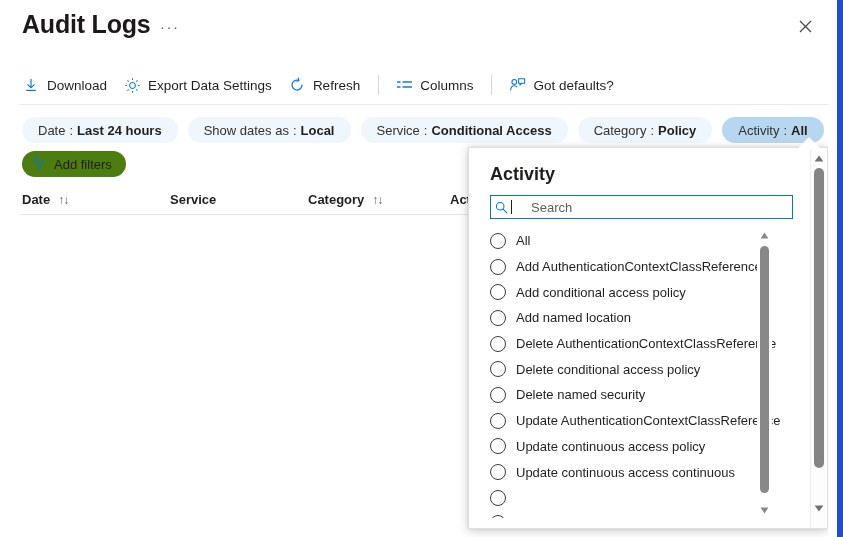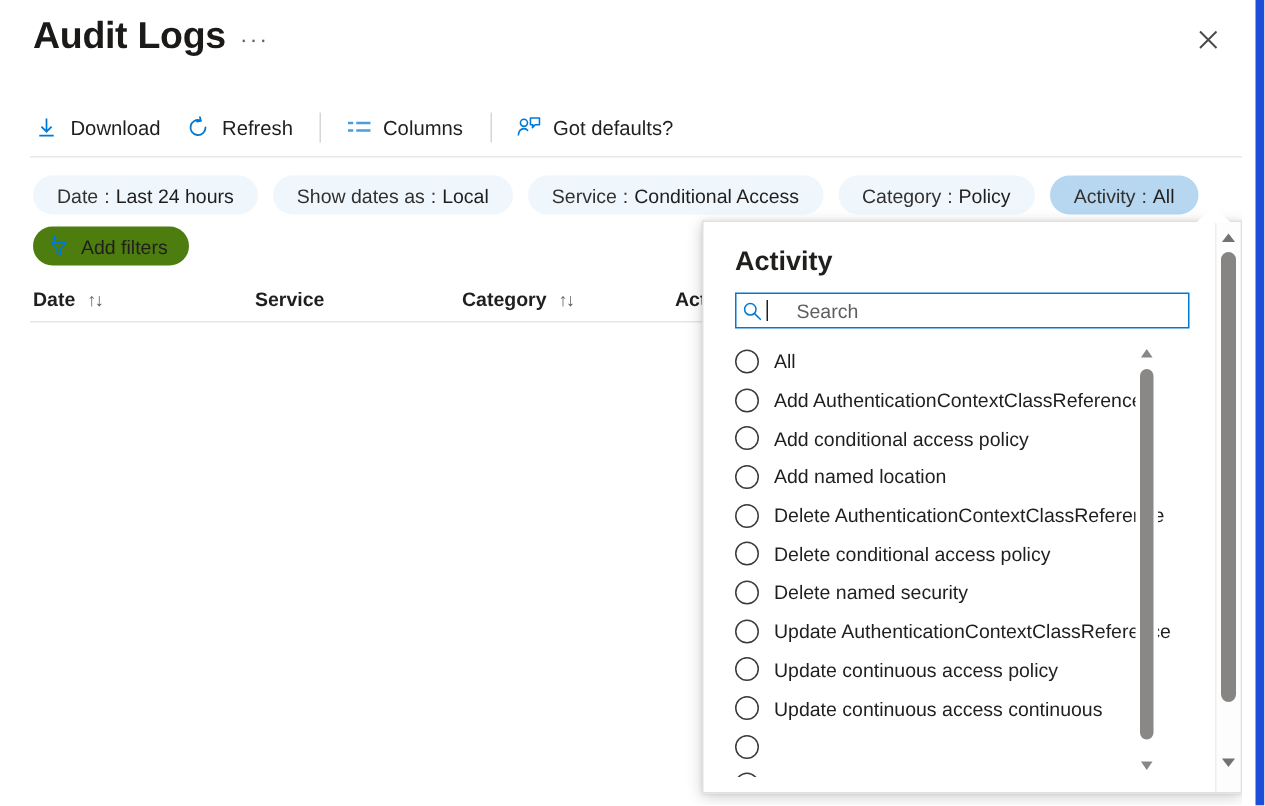--- a/index.html
+++ b/index.html
@@ -138,21 +138,21 @@
     display: inline-flex;
     align-items: center;
     padding: 0 16px;
     font-size: 13px;
     color: #323130;
     margin-right: 10px;
     cursor: pointer;
     white-space: nowrap;
     box-sizing: border-box;
   }
-  .pill .v { font-weight: normal; margin-left: 4px; color: #201f1e; }
+  .pill .v { font-weight: bold; margin-left: 4px; color: #201f1e; }
   .pill.selected { background: #b7d7f0; }
   .pill.addfilter {
     background: #4d7c0f;
     padding: 0 14px 0 10px;
     color: #201f1e;
   }
   .pill.addfilter .funnel {
     width: 16px; height: 16px;
     margin-right: 6px;
     display: inline-flex;
@@ -376,20 +376,32 @@
       <div class="cmd">
         <span class="ico">
           <svg width="16" height="16" viewBox="0 0 16 16">
             <path d="M8 2 L8 10.5 M4.6 7.4 L8 10.8 L11.4 7.4" stroke="#0078d4" stroke-width="1.15" fill="none"></path>
             <path d="M3.2 13.4 L12.8 13.4" stroke="#0078d4" stroke-width="1.15" fill="none"></path>
           </svg>
         </span>
         <span class="lbl">Download</span>
       </div>
 
+      <div class="cmd">
+        <span class="ico">
+          <svg width="17" height="17" viewBox="0 0 20 20">
+            <path d="M10 6.6 a3.4 3.4 0 1 0 0.01 0 z" fill="none" stroke="#0078d4" stroke-width="1.2"></path>
+            <g stroke="#0078d4" stroke-width="1.2" fill="none">
+              <path d="M10 1.6 L10 3.6 M10 16.4 L10 18.4 M1.6 10 L3.6 10 M16.4 10 L18.4 10
+                       M4.1 4.1 L5.5 5.5 M14.5 14.5 L15.9 15.9 M15.9 4.1 L14.5 5.5 M5.5 14.5 L4.1 15.9"></path>
+            </g>
+          </svg>
+        </span>
+        <span class="lbl">Export Data Settings</span>
+      </div>
 
       <div class="cmd">
         <span class="ico">
           <svg width="16" height="16" viewBox="0 0 16 16">
             <path d="M13 8 A5 5 0 1 1 9.6 3.3" stroke="#0078d4" stroke-width="1.2" fill="none" stroke-linecap="round"></path>
             <path d="M9.3 1.1 L9.9 3.6 L7.4 4.0" stroke="#0078d4" stroke-width="1.2" fill="none" stroke-linecap="round" stroke-linejoin="round"></path>
           </svg>
         </span>
         <span class="lbl">Refresh</span>
       </div>

